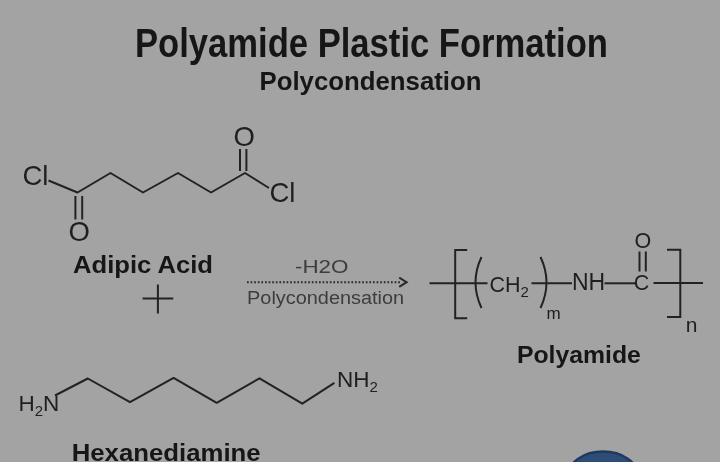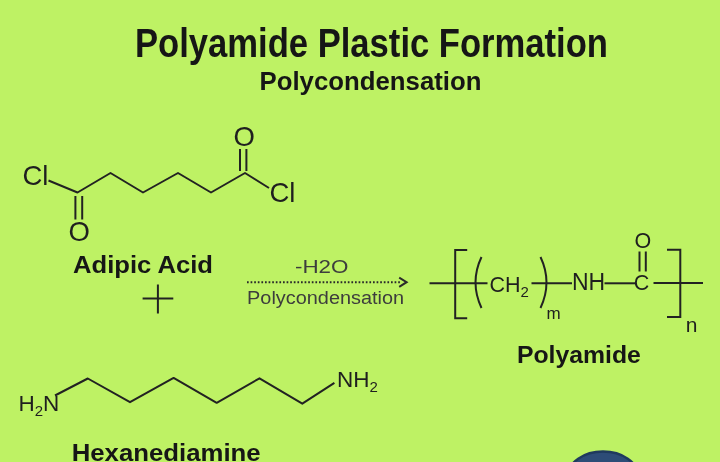--- a/index.html
+++ b/index.html
@@ -1,16 +1,16 @@
 <!DOCTYPE html>
 <html><head>
 <meta charset="utf-8">
 <style>
   html,body{margin:0;padding:0;background:#ffffff;}
-  #canvas{position:relative;width:720px;height:462px;background:#bef264;overflow:hidden;}
+  #canvas{position:relative;width:720px;height:462px;background:#a3a3a3;overflow:hidden;}
   svg text{font-family:"Liberation Sans",sans-serif;}
 </style>
 </head>
 <body>
 <div id="canvas">
 <svg width="720" height="462" viewBox="0 0 720 462" xmlns="http://www.w3.org/2000/svg">
 
   <text x="371.5" y="57" text-anchor="middle" font-size="40" font-weight="bold" fill="#161616" textLength="473" lengthAdjust="spacingAndGlyphs">Polyamide Plastic Formation</text>
   <text x="370.5" y="90" text-anchor="middle" font-size="26" font-weight="bold" fill="#161616" textLength="222" lengthAdjust="spacingAndGlyphs">Polycondensation</text>
 

